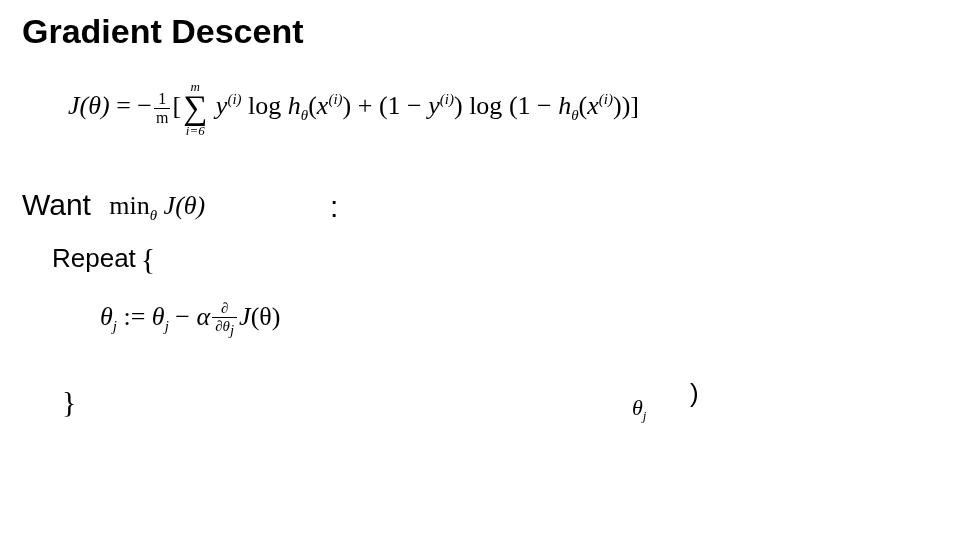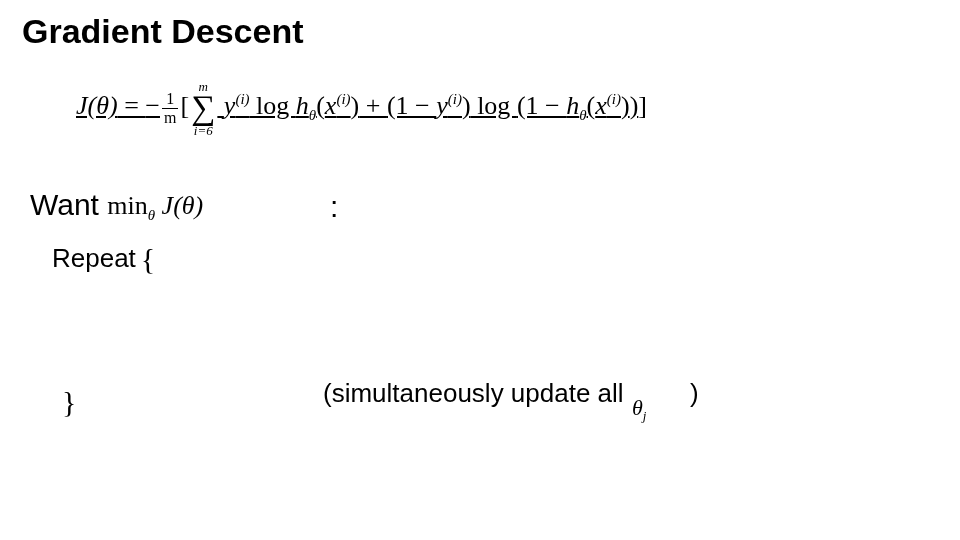--- a/index.html
+++ b/index.html
@@ -21,27 +21,26 @@
     position: absolute;
     left: 22px;
     top: 12px;
     font-size: 34px;
     font-weight: 700;
   }
 
   
   .cost-formula {
     position: absolute;
-    left: 76px;
+    left: 68px;
     top: 80px;
     font-family: "Cambria Math", "STIX", "Times New Roman", serif;
     font-size: 26px;
     font-style: italic;
     white-space: nowrap;
-    text-decoration: underline;
   }
   .cost-formula .rm { font-style: normal; }
   .cost-formula .frac {
     display: inline-block;
     vertical-align: middle;
     text-align: center;
     line-height: 1;
     margin: 0 2px;
   }
   .cost-formula .frac .num,
@@ -74,25 +73,26 @@
   .cost-formula sup { font-size: 15px; }
   .cost-formula sub { font-size: 15px; }
 
   
   .want-line {
     position: absolute;
     left: 22px;
     top: 188px;
     font-size: 30px;
   }
-  .want-label { display: inline-block; margin-left: 8px; }
+  .want-label { display: inline-block; }
   .want-math {
     font-family: "Cambria Math", "STIX", "Times New Roman", serif;
     font-style: normal;
     font-size: 26px;
+    margin-left: 10px;
     vertical-align: 1px;
     text-align: center;
   }
   .want-math .it { font-style: italic; }
   .want-math sub { font-size: 15px; font-style: italic; }
   .want-colon {
     position: absolute;
     left: 330px;
     top: 190px;
     font-size: 30px;
@@ -189,19 +189,21 @@
       <span>min</span><sub>θ</sub>
       <span class="it"> J</span><span class="it">(θ)</span>
     </span>
   </div>
   <div class="want-colon">:</div>
 
   <div class="repeat-line">
     <span>Repeat</span><span class="repeat-brace">{</span>
   </div>
 
+  <div class="update-rule">
+    <span><span>θ</span><sub>j</sub></span><span class="rm"> := </span><span><span>θ</span><sub>j</sub></span><span class="rm"> − </span><span>α</span><span class="frac"><span class="num">∂</span><span class="den"><span>∂θ</span><sub>j</sub></span></span><span>J</span><span class="rm">(θ)</span>
+  </div>
 
   <div class="close-brace">}</div>
-  <div class="simul-note">(simultaneously update all</div>
   <div class="simul-theta"><span>θ</span><sub>j</sub></div>
   <div class="simul-close-paren">)</div>
 
 </div>
 
 </body></html>

